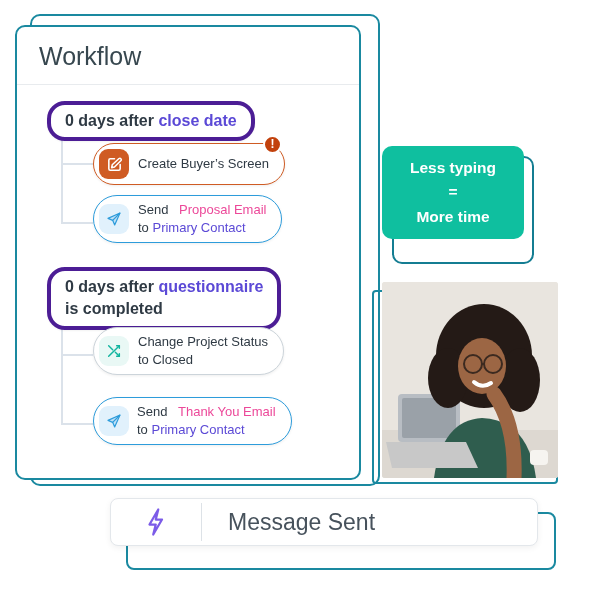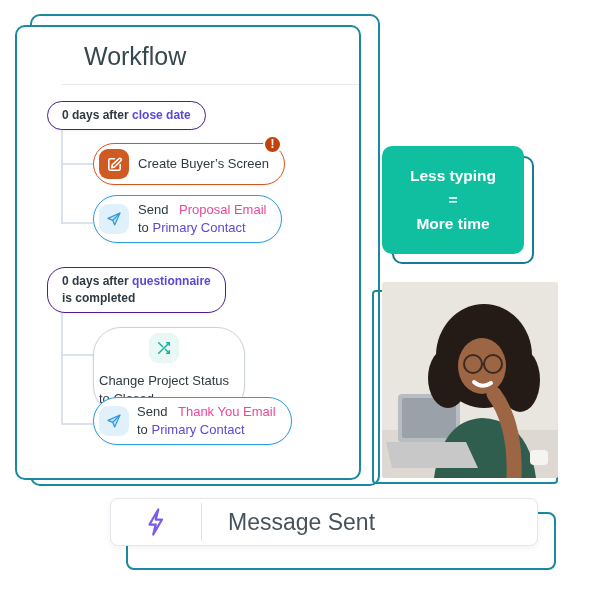--- a/index.html
+++ b/index.html
@@ -4,31 +4,31 @@
 <style>
   * { margin:0; padding:0; box-sizing:border-box; }
   body { background:#fff; font-family:"Liberation Sans", sans-serif; }
   #canvas { position:relative; width:600px; height:600px; background:#fff; overflow:hidden; }
 
   
   .back-frame { position:absolute; border:2px solid #1a89a0; border-radius:10px; background:transparent; }
 
   
   .workflow-card { position:absolute; left:15px; top:25px; width:346px; height:455px;
-    background:#fff; border:2px solid #1a89a0; border-radius:10px;padding-left:45px; }
+    background:#fff; border:2px solid #1a89a0; border-radius:10px; }
   .workflow-title { font-size:25px; font-weight:400; color:#37474f; padding:15px 22px 13px; }
   .workflow-divider { border-bottom:1px solid #e8ebee; }
 
   .tree { position:absolute; left:0; top:58px; right:0; bottom:0; }
 
   .trunk { position:absolute; width:2px; background:#dbe2ea; }
   .branch { position:absolute; height:2px; background:#dbe2ea; }
 
-  .group-pill { position:absolute; background:#fff; border:1px solid #4c1d95; border-radius:18px;
-    padding:5px 14px; font-size:12px; font-weight:700; color:#2f3a44; line-height:1.4;
+  .group-pill { position:absolute; background:#fff; border:4px solid #4c1d95; border-radius:18px;
+    padding:5px 14px; font-size:16px; font-weight:700; color:#2f3a44; line-height:1.4;
     box-shadow:0 1px 2px rgba(0,0,0,.05); white-space:nowrap; }
   .hl { color:#5b49d6; }
 
   .action-pill { position:absolute; display:flex; align-items:center; gap:9px; background:#fff;
     border-radius:28px; padding:5px 15px 5px 5px; font-size:13px; color:#2f3a44; line-height:1.4;
     box-shadow:0 1px 3px rgba(0,0,0,.07); white-space:nowrap; }
   .action-pill.orange { border:1.5px solid #cf5b23; }
   .action-pill.blue   { border:1.5px solid #2d9cdb; }
   .action-pill.gray   { border:1px solid #ccd4da; }
 
@@ -41,21 +41,21 @@
   .link-blue { color:#ec4899;margin-left:7px; }
   .link-purple { color:#5b49d6; }
 
   .alert-badge { position:absolute; top:-9px; right:2px; width:19px; height:19px; border-radius:50%;
     background:#c2410c; color:#fff; font-size:12px; font-weight:700; display:flex; align-items:center;
     justify-content:center; border:2px solid #fff; }
 
   
   .quote-back { position:absolute; left:392px; top:156px; width:142px; height:108px;
     border:2px solid #147d92; border-radius:10px; }
-  .quote-card { position:absolute; left:382px; top:146px; width:142px; height:108px;
+  .quote-card { position:absolute; left:382px; top:146px; width:142px; height:93px;
     background:#0fbf9f; border-radius:10px; display:flex; flex-direction:column; align-items:center;
     justify-content:center; color:#fff; font-size:15.5px; font-weight:600; line-height:1.55; }
 
   
   .photo-back { position:absolute; left:372px; top:290px; width:186px; height:194px;
     border:2px solid #1a89a0; border-radius:4px; }
   .photo-frame { position:absolute; left:382px; top:282px; width:176px; height:196px;
     border-radius:3px; overflow:hidden; background:#e8e4de; }
 
   
@@ -118,21 +118,21 @@
       <div class="branch" style="left:44px; top:269px; width:32px;"></div>
       <div class="branch" style="left:44px; top:338px; width:32px;"></div>
 
       <div class="group-pill" style="left:30px; top:182px;">
         <div>
           <span>0 days after </span><span class="hl">questionnaire</span>
         </div>
         <div>is completed</div>
       </div>
 
-      <div class="action-pill gray" style="left:76px; top:242px;flex-direction:column;">
+      <div class="action-pill gray" style="left:76px; top:242px;">
         <span class="icon-chip lightteal">
           <svg width="16" height="16" viewBox="0 0 24 24" fill="none" stroke="#13b5a0" stroke-width="2.2" stroke-linecap="round" stroke-linejoin="round">
             <path d="M16 4h4v4"></path>
             <path d="M4 20 20 4"></path>
             <path d="M20 16v4h-4"></path>
             <path d="m14 14 6 6"></path>
             <path d="M4 4l6 6"></path>
           </svg>
         </span>
         <span>

